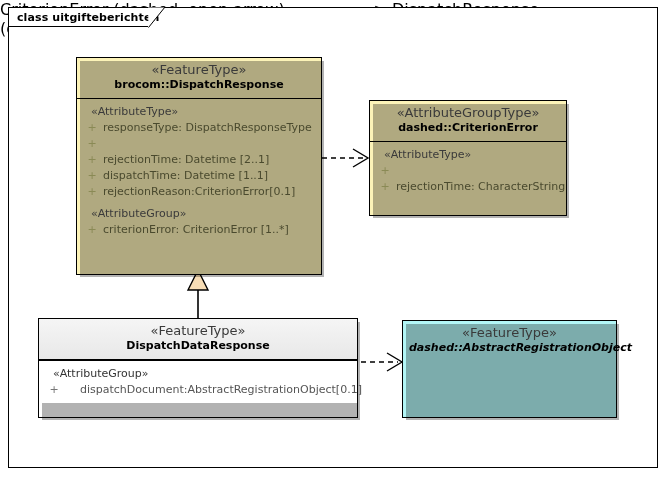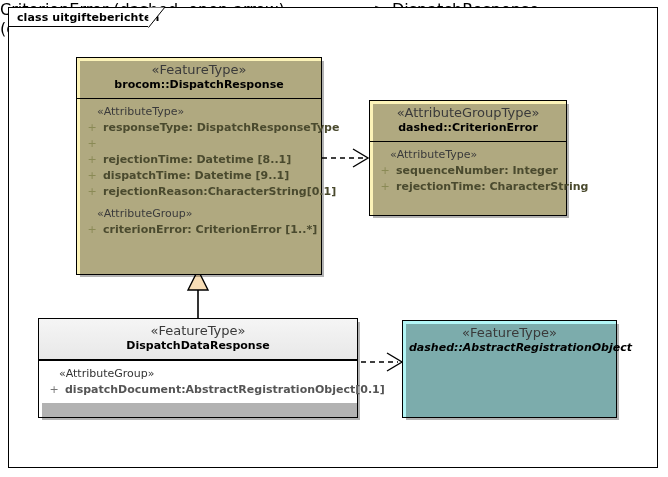--- a/index.html
+++ b/index.html
@@ -116,55 +116,54 @@
     font-style: italic;
   }
   .uml-body {
     box-sizing: border-box;
     padding: 5px 4px 5px 4px;
   }
   .uml-group-label {
     font-size: 11px;
     color: #3a3a3a;
     line-height: 16px;
-    padding-left: 16px;
+    padding-left: 10px;
     white-space: nowrap;
   }
   .uml-attr {
     display: flex;
     font-size: 11px;
     line-height: 16px;
     color: #4b4b3a;
     white-space: nowrap;
   }
   .uml-attr .vis {
     width: 22px;
     text-align: center;
     color: #7a7a50;
     flex: 0 0 22px;
   }
   .uml-attr .txt {
     color: #4a4a38;
-    font-weight: bold;
   }
 
   
   .c-yellow { background: #fcf3b8; }
   .c-yellow .uml-attr .txt { color: #4a4a2e; }
   .c-yellow .uml-attr .vis { color: #8a8a55; }
 
   .c-white-grad {
     background: linear-gradient(to bottom, #ffffff 0%, #ffffff 100%);
   }
   .c-white-grad .uml-header {
     background: linear-gradient(to bottom, #f5f5f5 0%, #e8e8e8 100%);
     border-bottom: 2px solid #000000;
   }
   .c-white-grad .uml-body { background: #ffffff; }
-  .c-white-grad .uml-attr .txt { color: #555555; }
+  .c-white-grad .uml-attr .txt { color: #555555; margin-left: 15px; }
   .c-white-grad .uml-attr .vis { color: #777777; }
   .c-white-grad .uml-group-label { color: #333333; }
 
   .c-cyan { background: #b2f6f6; }
 
   
   .conn {
     position: absolute;
     z-index: 2;
   }
@@ -218,29 +217,29 @@
 
       <div class="uml-attr">
         <span class="vis">+</span>
         <span class="txt">responseType: DispatchResponseType</span>
       </div>
       <div class="uml-attr">
         <span class="vis">+</span>
       </div>
       <div class="uml-attr">
         <span class="vis">+</span>
-        <span class="txt">rejectionTime: Datetime [8..1]</span>
-      </div>
-      <div class="uml-attr">
-        <span class="vis">+</span>
-        <span class="txt">dispatchTime: Datetime [9..1]</span>
-      </div>
-      <div class="uml-attr">
-        <span class="vis">+</span>
-        <span class="txt">rejectionReason:CharacterString[0.1]</span>
+        <span class="txt">rejectionTime: Datetime [2..1]</span>
+      </div>
+      <div class="uml-attr">
+        <span class="vis">+</span>
+        <span class="txt">dispatchTime: Datetime [1..1]</span>
+      </div>
+      <div class="uml-attr">
+        <span class="vis">+</span>
+        <span class="txt">rejectionReason:CriterionError[0.1]</span>
       </div>
 
       <div class="uml-group-label" style="margin-top:6px;">«AttributeGroup»</div>
 
       <div class="uml-attr">
         <span class="vis">+</span>
         <span class="txt">criterionError: CriterionError [1..*]</span>
       </div>
     </div>
   </div>
@@ -248,21 +247,20 @@
   
   <div class="uml-class c-yellow" style="left:369px; top:100px; width:198px; height:116px;">
     <div class="uml-header">
       <div class="uml-stereotype">«AttributeGroupType»</div>
       <div class="uml-name">dashed::CriterionError</div>
     </div>
     <div class="uml-body">
       <div class="uml-group-label">«AttributeType»</div>
       <div class="uml-attr">
         <span class="vis">+</span>
-        <span class="txt">sequenceNumber: Integer</span>
       </div>
       <div class="uml-attr">
         <span class="vis">+</span>
         <span class="txt">rejectionTime: CharacterString</span>
       </div>
     </div>
   </div>
 
   
   <div class="uml-class c-white-grad" style="left:38px; top:318px; width:320px; height:100px;">

